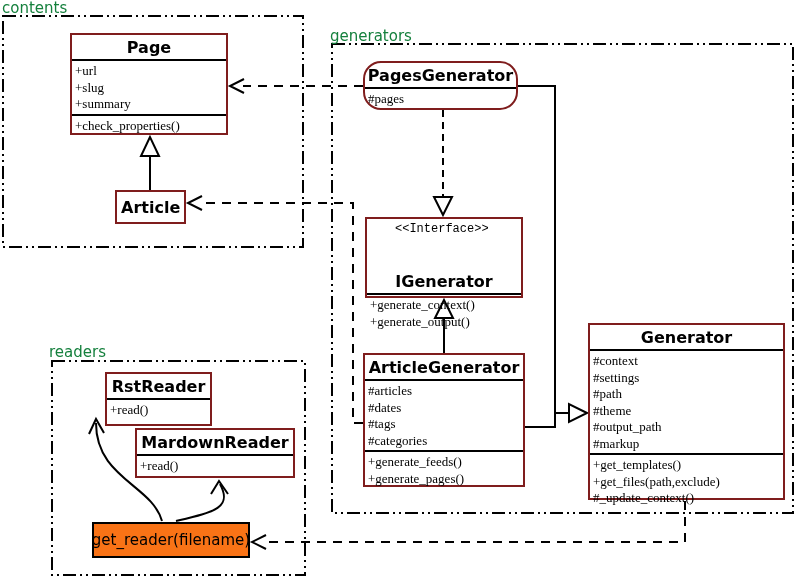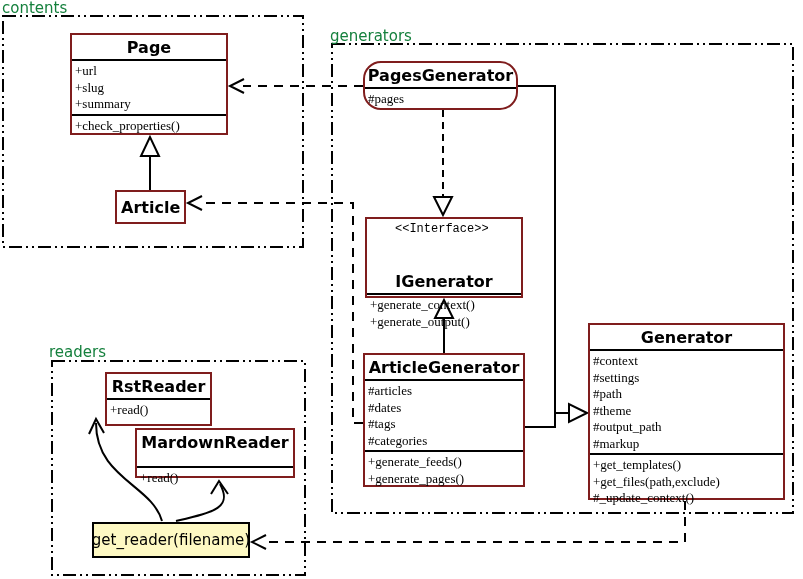--- a/index.html
+++ b/index.html
@@ -25,21 +25,21 @@
     font-family:Liberation Mono, monospace; font-size:12px;
     padding-top:3px; line-height:14px;margin-left:28px;
   }
   .cls .hdr .title { padding-top:0;margin-top:36px; }
   .sec { border-top:2px solid #000; padding:2px 3px 1px 3px; flex:1 0 auto; overflow:hidden; }
   .m-row {
     font-family:Liberation Serif, serif; font-size:13px;
     height:16.5px; line-height:16.5px; white-space:pre; overflow:hidden;
   }
   .plainbox {
-    position:absolute; box-sizing:border-box; background:#fef9c3;
+    position:absolute; box-sizing:border-box; background:#f97316;
     border:2px solid #000; display:flex; align-items:center; justify-content:center;
     font-size:15px; font-family:"DejaVu Sans", sans-serif; white-space:nowrap;
   }
   .title-only { justify-content:center; }
   .title-only .title { padding:1px 4px; }
 </style>
 </head>
 <body>
 
 <div id="canvas">
@@ -166,21 +166,21 @@
       </div>
   </div>
 
   <div class="cls" style="left:73px; top:372px; width:107px; height:54px;margin-left:32px;">
     <div class="title">RstReader</div>
     <div class="sec">
         <div class="m-row">+read()</div>
       </div>
   </div>
 
-  <div class="cls" style="left:135px; top:428px; width:160px; height:50px;gap:12px;">
+  <div class="cls" style="left:135px; top:428px; width:160px; height:50px;">
     <div class="title">MardownReader</div>
     <div class="sec">
         <div class="m-row">+read()</div>
       </div>
   </div>
 
   <div class="plainbox" style="left:92px; top:522px; width:158px; height:36px;">
     <span>get_reader(filename)</span>
   </div>
 

